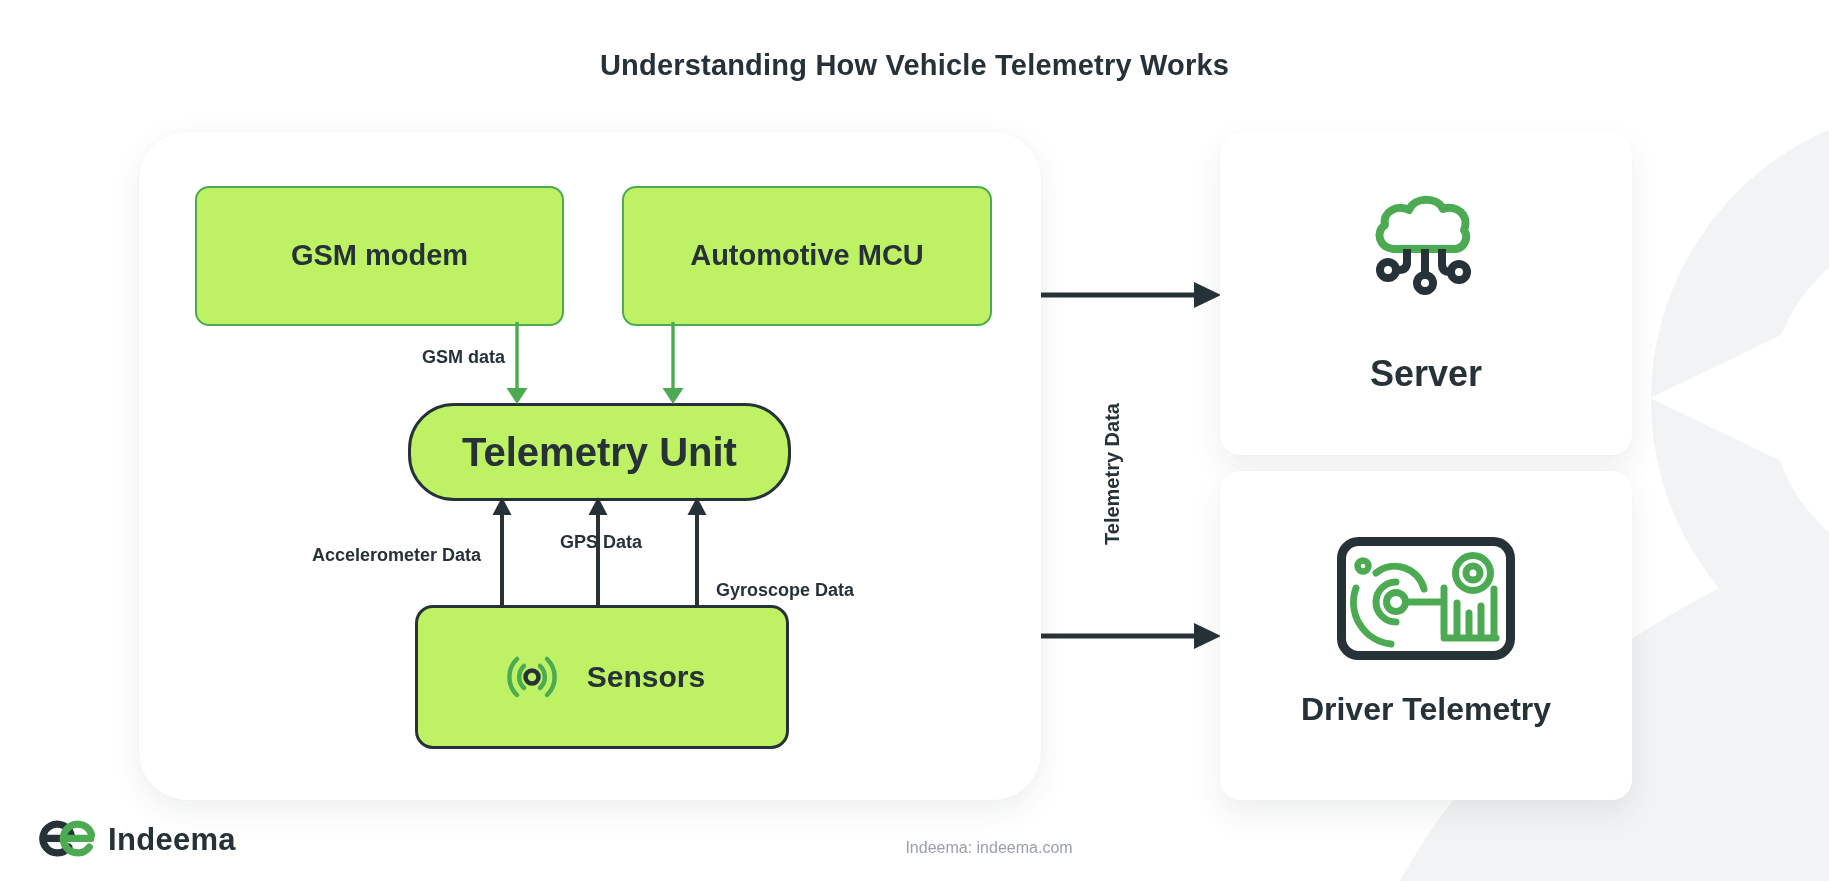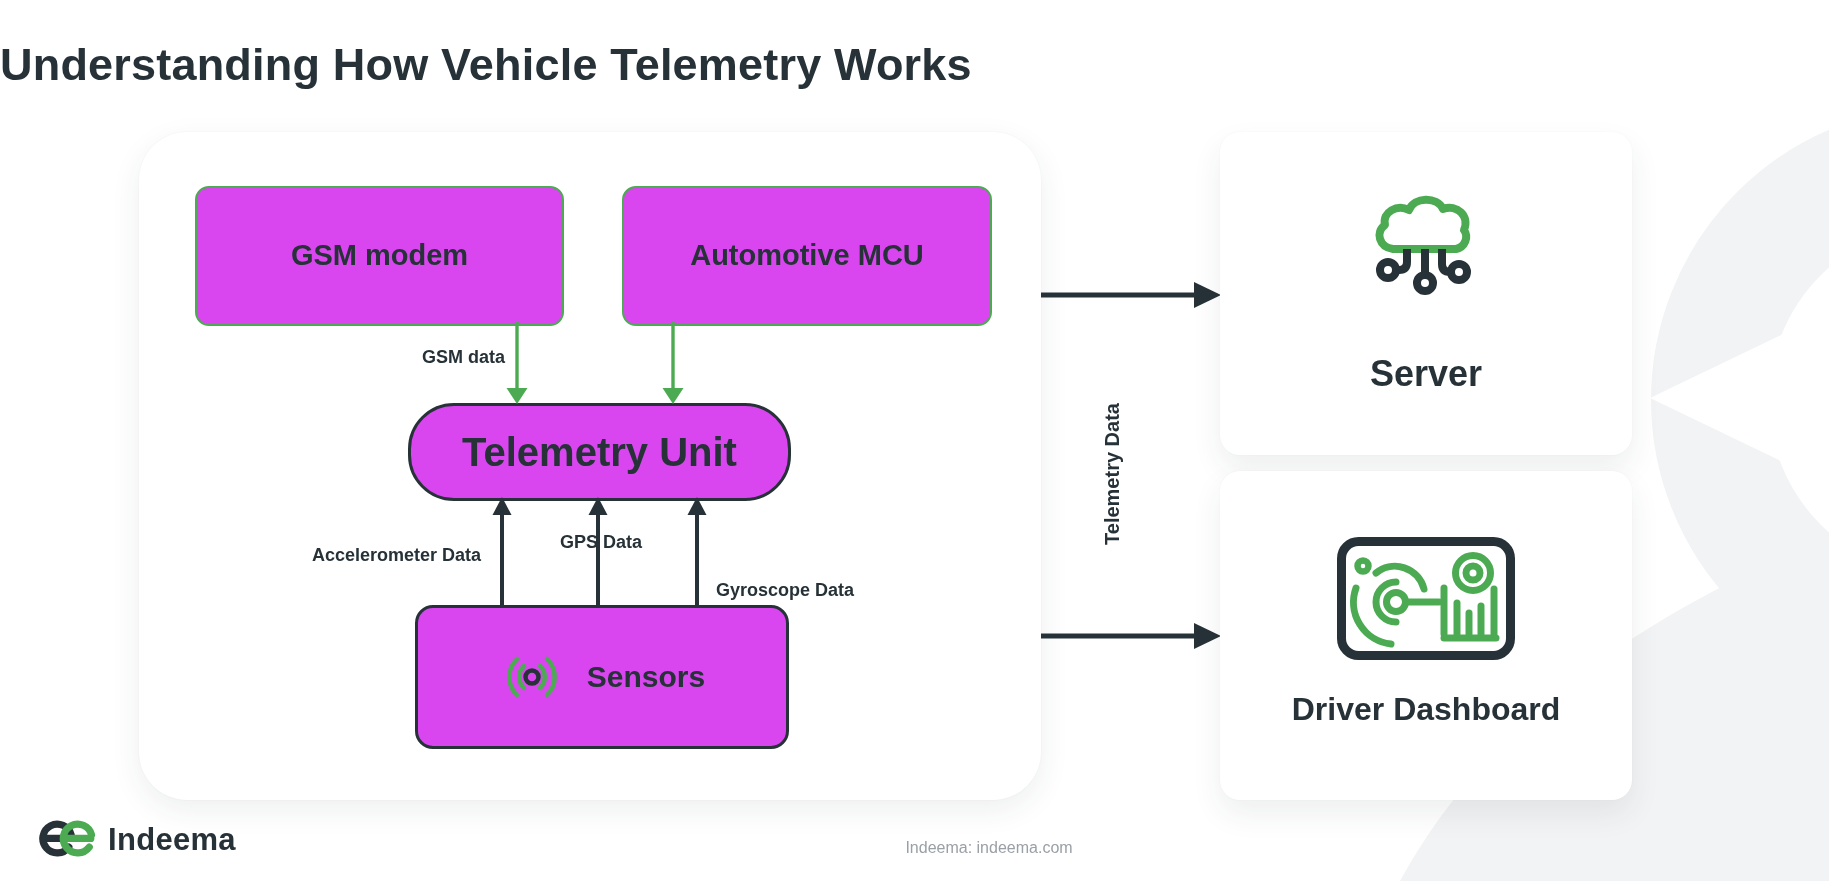--- a/index.html
+++ b/index.html
@@ -12,30 +12,30 @@
   html,body{margin:0;padding:0;background:#fff;}
   body{
     position:relative;width:1829px;height:881px;overflow:hidden;
     font-family:"Liberation Sans","DejaVu Sans",sans-serif;color:var(--navy);
   }
   .layer{position:absolute;inset:0;width:1829px;height:881px;}
   svg{display:block;}
   .abs{position:absolute;}
 
   .page-title{
-    left:0;top:40px;width:1829px;
-    font-size:45px;font-weight:700;letter-spacing:.2px;line-height:50px;
+    left:0;top:40px;width:1829px;text-align:center;
+    font-size:29px;font-weight:700;letter-spacing:.2px;line-height:50px;
   }
 
   .main-panel{
     left:139px;top:132px;width:902px;height:668px;background:#fff;border-radius:48px;
     box-shadow:0 10px 30px rgba(38,50,56,.08),0 0 2px rgba(38,50,56,.05);
   }
   .node{
-    display:flex;align-items:center;justify-content:center;background:#d946ef;
+    display:flex;align-items:center;justify-content:center;background:#bef264;
     line-height:1.15;text-align:center;
   }
   .node-green{border:2.5px solid var(--green);border-radius:14px;font-size:29px;font-weight:600;}
   .gsm-box{left:195px;top:186px;width:365px;height:136px;}
   .mcu-box{left:622px;top:186px;width:366px;height:136px;}
   .pill{
     left:408px;top:403px;width:377px;height:92px;border:3px solid var(--navy);
     border-radius:46px;font-size:40px;font-weight:600;
   }
   .sensors-box{
@@ -181,21 +181,21 @@
       <circle cx="137" cy="37" r="7"></circle>
       <path d="M 108 102 H 160"></path>
       <path d="M 108 98 V 52"></path>
       <path d="M 121 98 V 67"></path>
       <path d="M 133 98 V 77"></path>
       <path d="M 145 98 V 70"></path>
       <path d="M 158 98 V 53"></path>
     </g>
   </svg>
 </span>
-<div class="abs card-label dash-label">Driver Dashboard</div>
+<div class="abs card-label dash-label">Driver Telemetry</div>
 
 <div class="abs logo">
   <span>
     <svg width="60" height="42" viewBox="0 0 50 35" fill="none" stroke-linecap="round">
       <g stroke="#263238" stroke-width="6">
         <path d="M 25.7 24.2 A 12 12 0 1 1 27.6 13.9"></path>
         <path d="M 4.5 17 H 27"></path>
       </g>
       <g stroke="#4cab52" stroke-width="6">
         <path d="M 42.7 24.2 A 12 12 0 1 1 44.6 13.9"></path>

